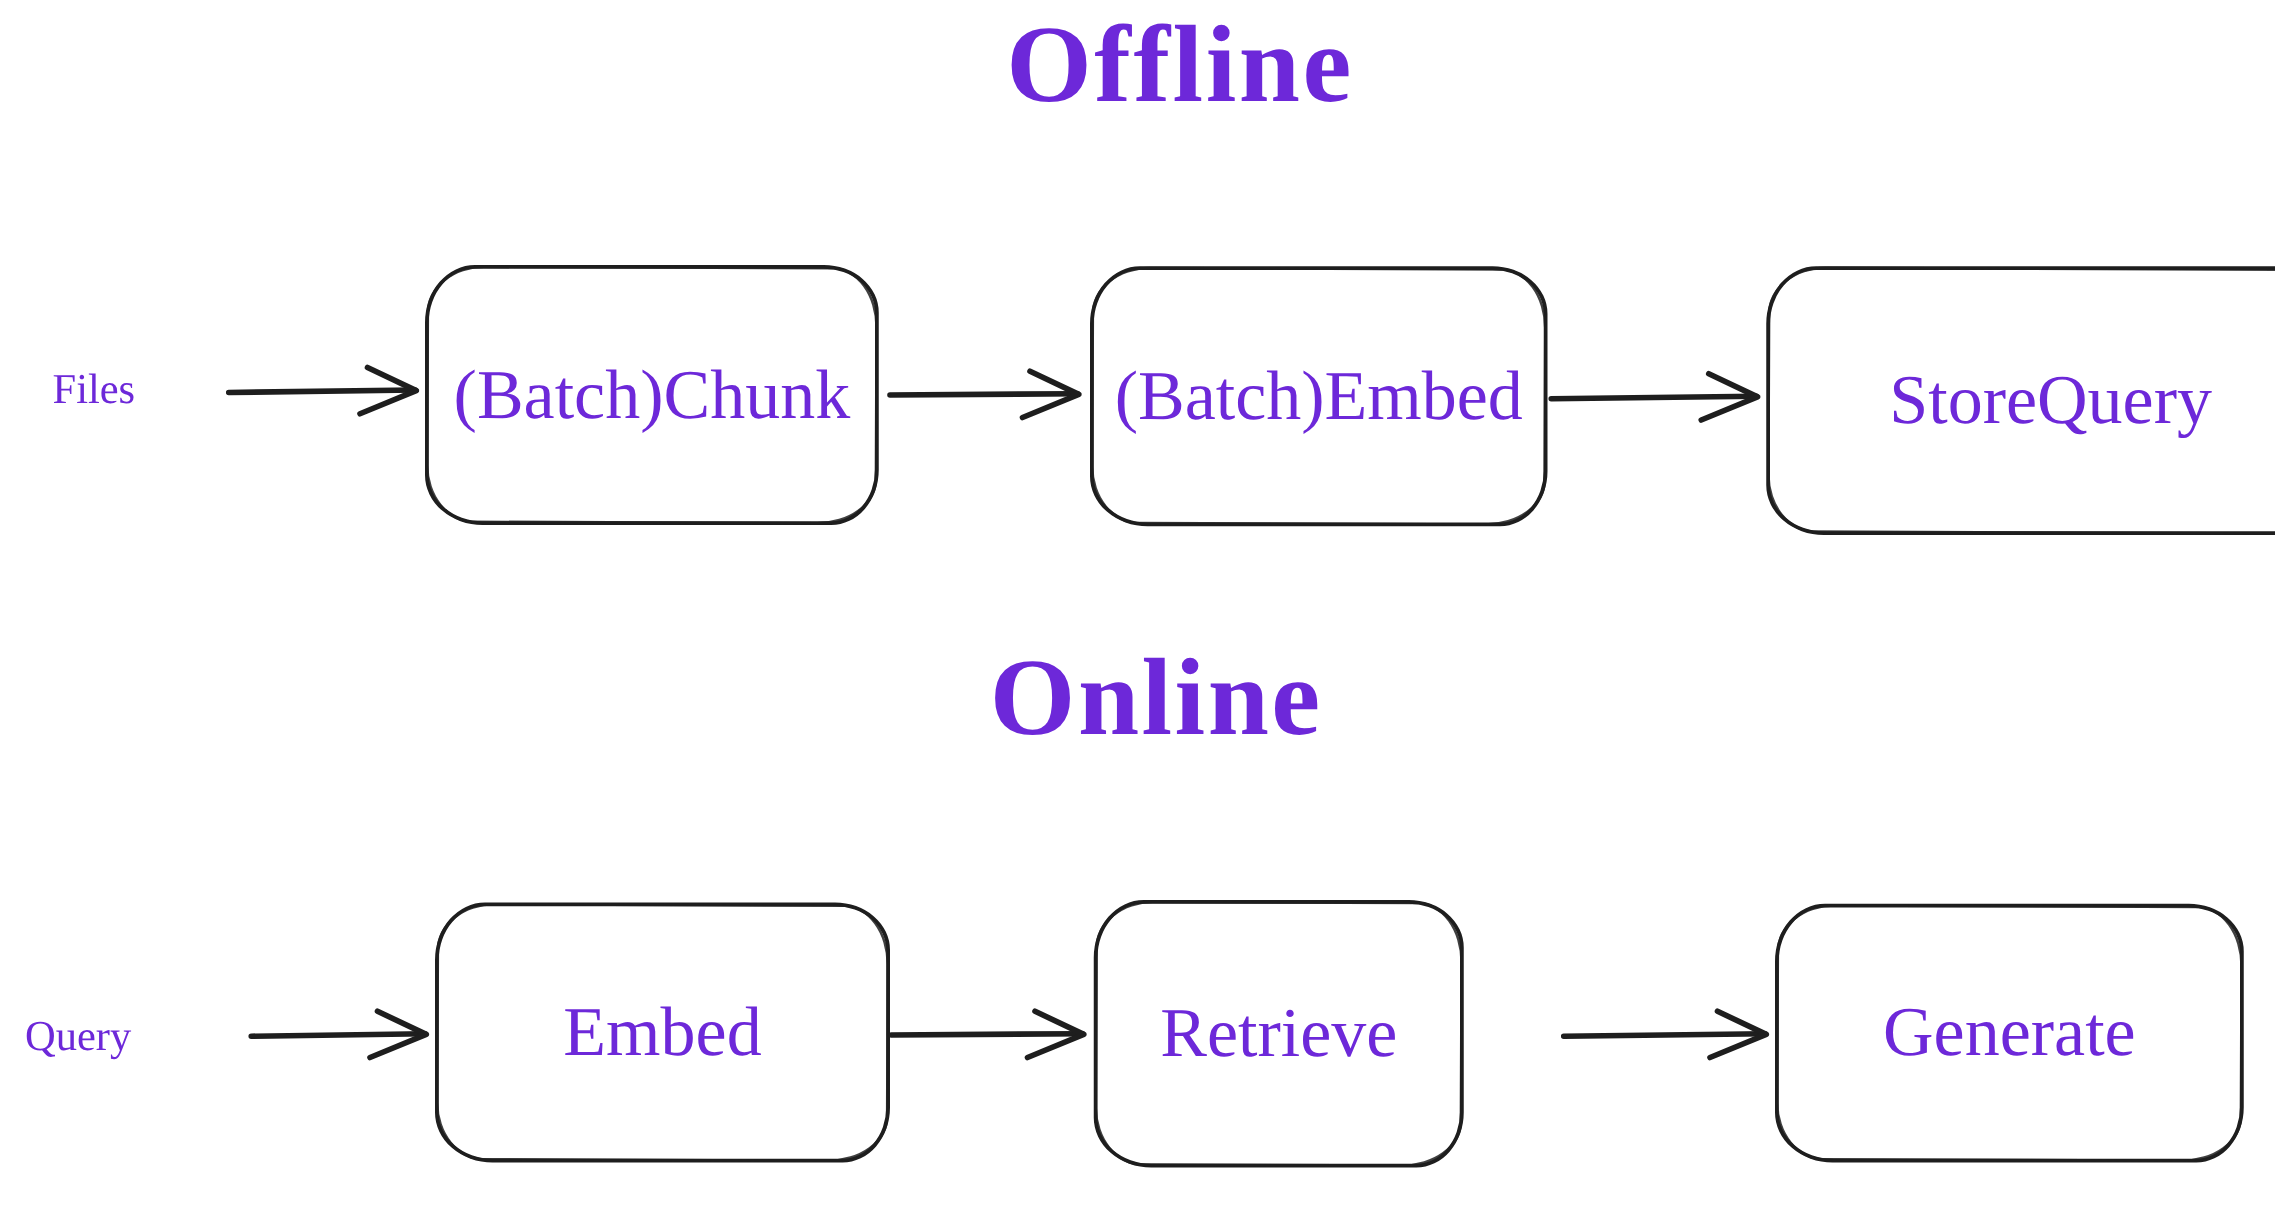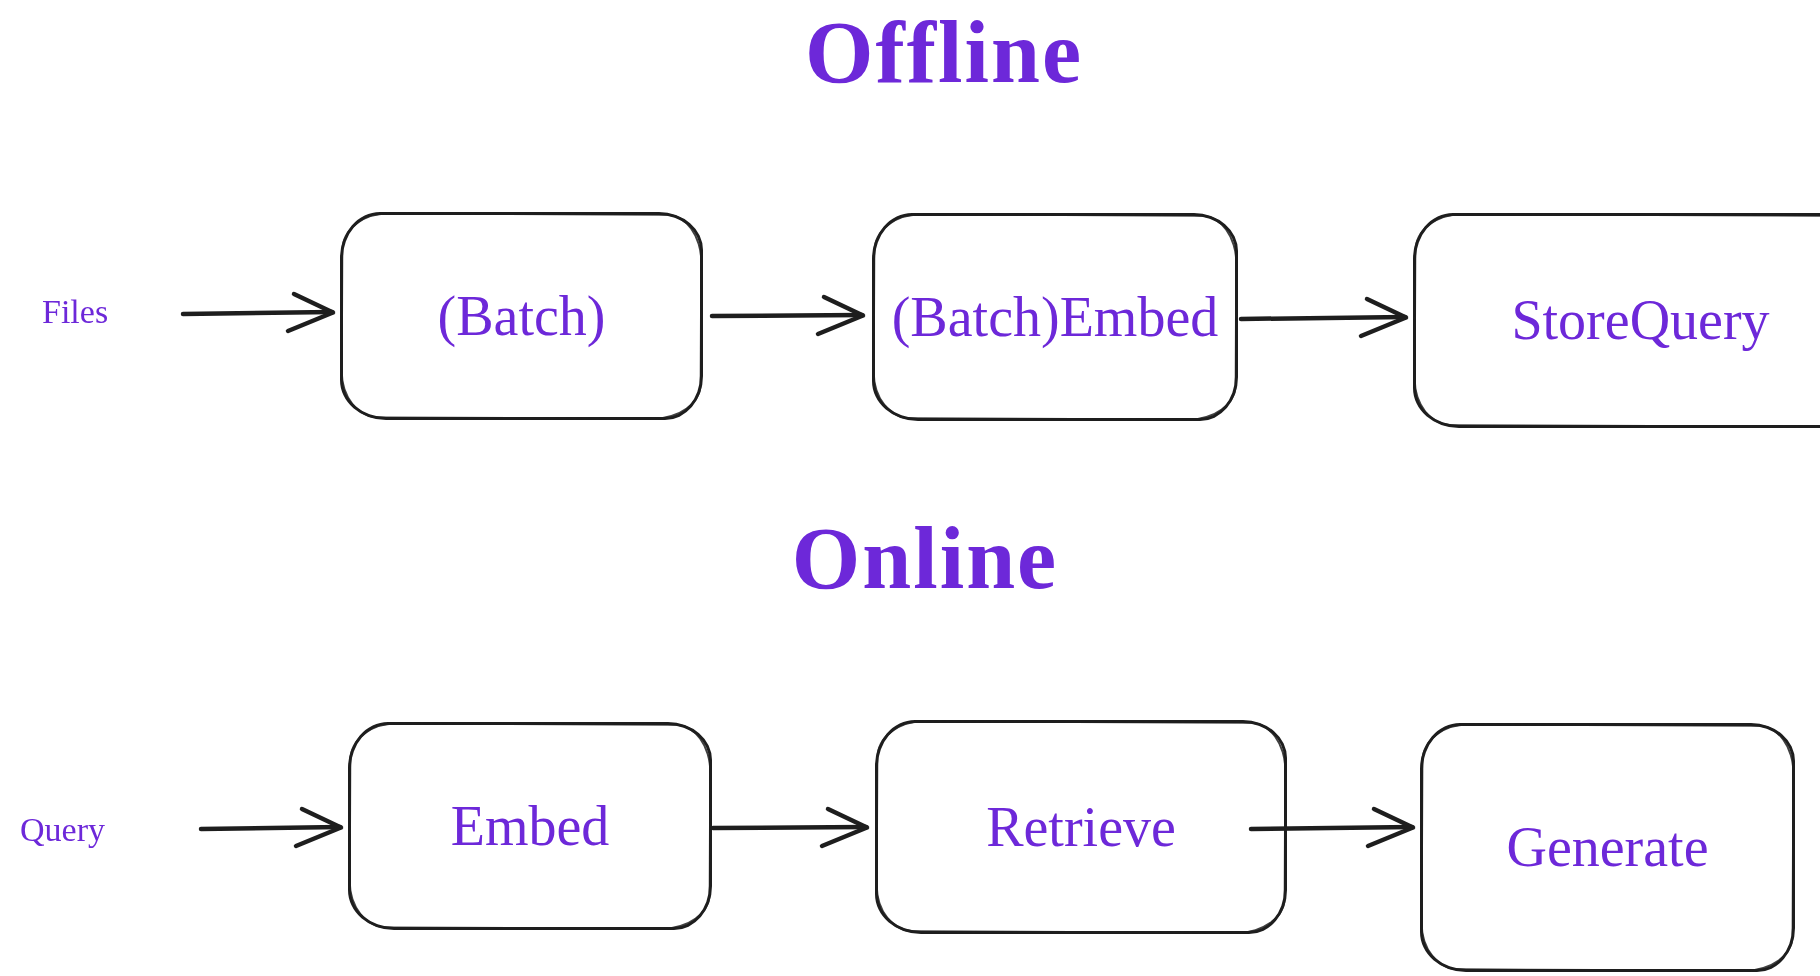--- a/index.html
+++ b/index.html
@@ -76,20 +76,21 @@
 
   <div class="flow-label" style="left:42px; top:312px;">Files</div>
 
   <svg class="arrow" style="left:180px; top:284px;" width="160" height="56" viewBox="0 0 160 56">
     <line x1="3" y1="30" x2="152" y2="28"></line>
     <path d="M114 10 L153 28.5 M108 47 L153 28.5"></path>
   </svg>
 
   <div class="node" style="left:340px; top:212px; width:363px; height:208px;">
     <span>(Batch)</span>
+    <span>Chunk</span>
   </div>
 
   <svg class="arrow" style="left:709px; top:287px;" width="161" height="56" viewBox="0 0 161 56">
     <line x1="3" y1="29" x2="153" y2="28"></line>
     <path d="M115 10 L154 28.5 M109 47 L154 28.5"></path>
   </svg>
 
   <div class="node" style="left:872px; top:213px; width:366px; height:208px;">
     <span>(Batch)</span>
     <span>Embed</span>
@@ -117,28 +118,28 @@
   <div class="node" style="left:348px; top:722px; width:364px; height:208px;">
     <span>Embed</span>
 
   </div>
 
   <svg class="arrow" style="left:710px; top:799px;" width="164" height="56" viewBox="0 0 164 56">
     <line x1="3" y1="29" x2="156" y2="28"></line>
     <path d="M118 10 L157 28.5 M112 47 L157 28.5"></path>
   </svg>
 
-  <div class="node" style="left:875px; top:720px; width:412px; height:214px;">
+  <div class="node" style="left:875px; top:720px; width:296px; height:214px;">
     <span>Retrieve</span>
 
   </div>
 
   <svg class="arrow" style="left:1248px; top:799px;" width="172" height="56" viewBox="0 0 172 56">
     <line x1="3" y1="30" x2="164" y2="28"></line>
     <path d="M126 10 L165 28.5 M120 47 L165 28.5"></path>
   </svg>
 
-  <div class="node" style="left:1420px; top:723px; width:375px; height:249px;">
+  <div class="node" style="left:1420px; top:723px; width:375px; height:207px;">
     <span>Generate</span>
 
   </div>
 
 </div>
 
 </body></html>

